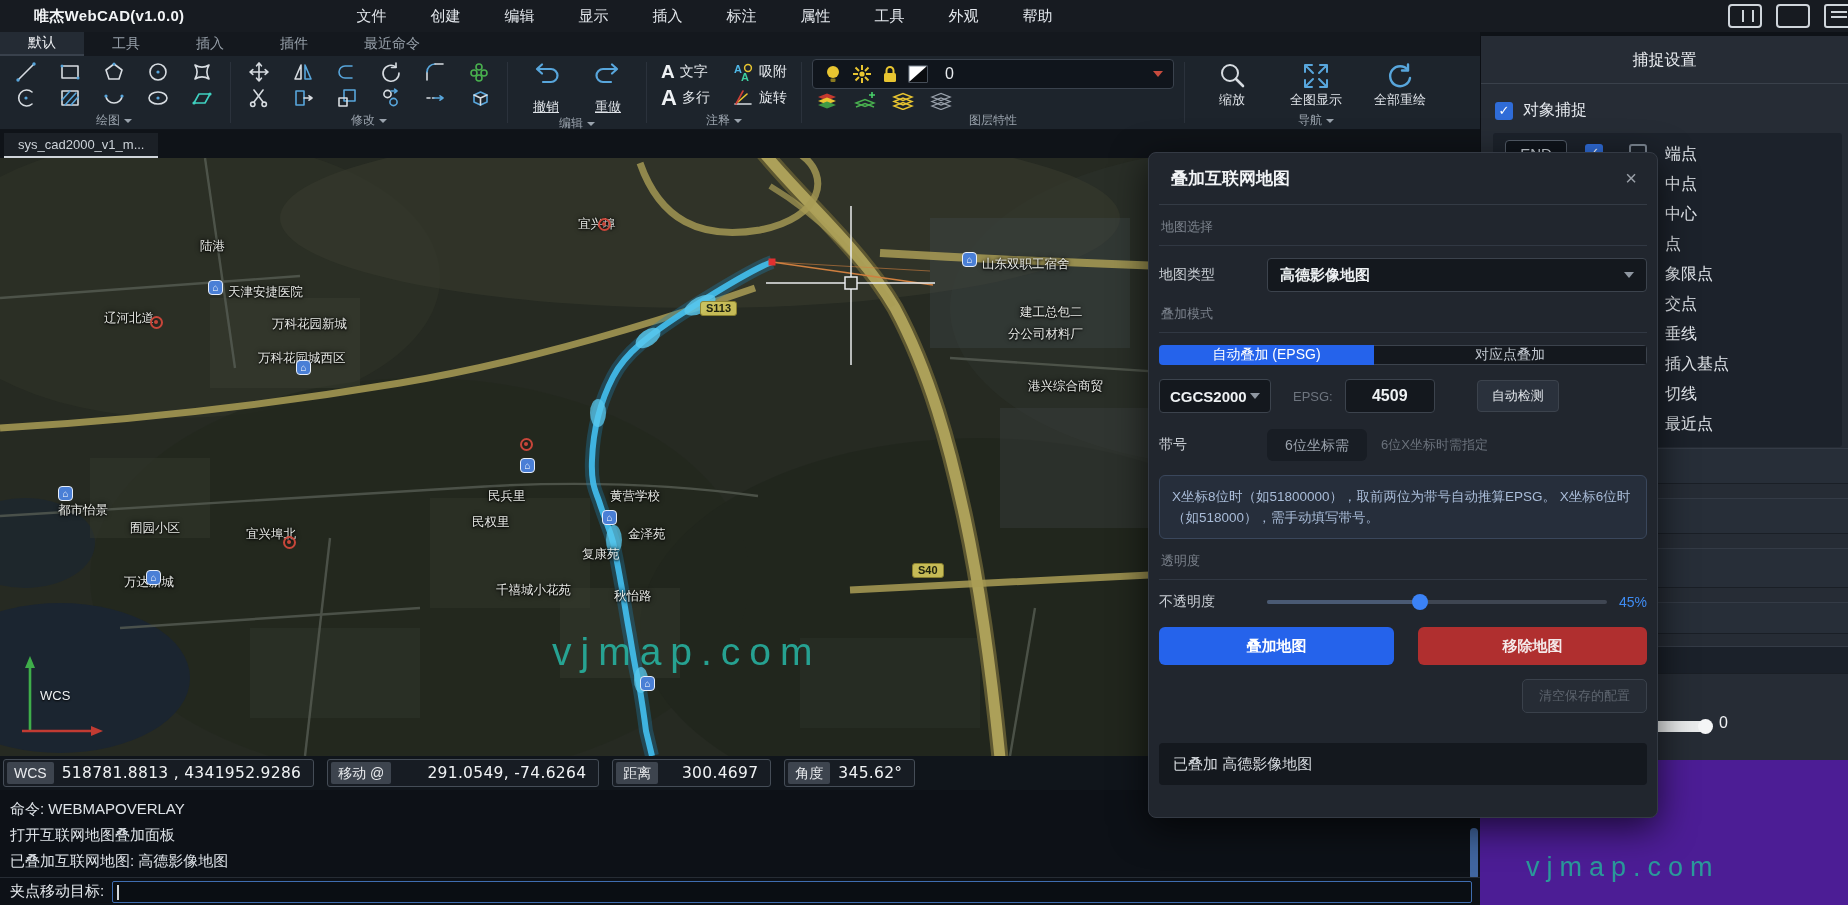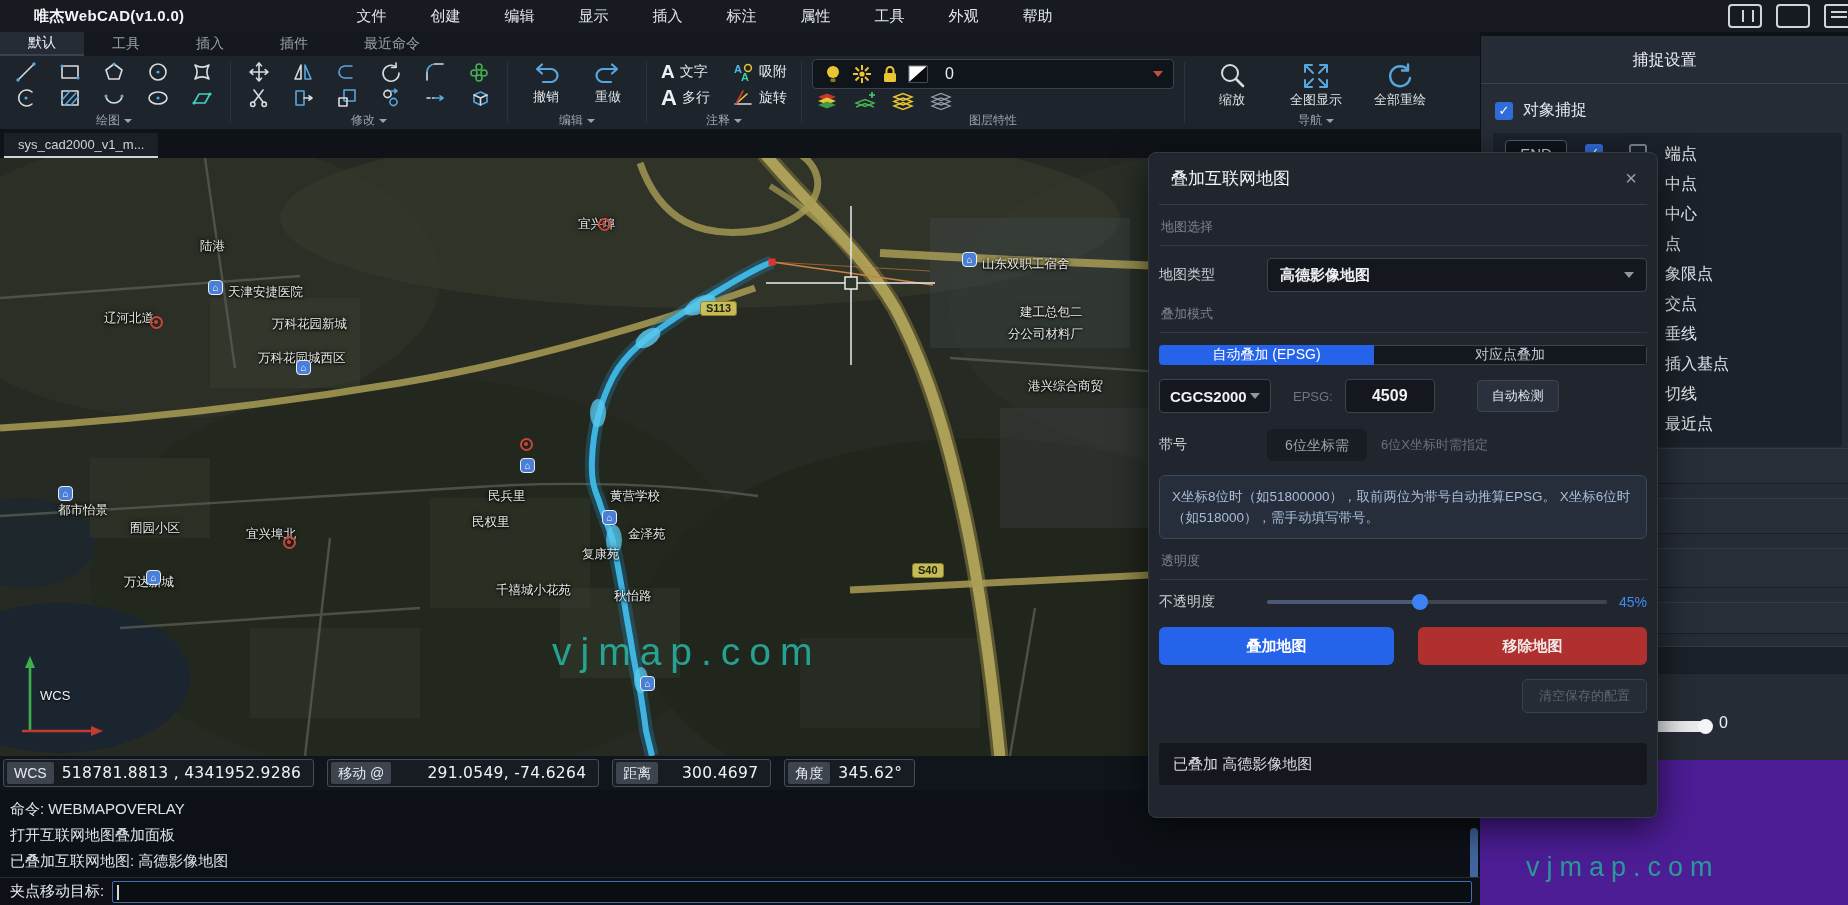--- a/index.html
+++ b/index.html
@@ -35,21 +35,21 @@
   .tb-btn { width:36px; height:26px; display:flex; align-items:center; justify-content:center; border-radius:3px; }
   .tb-label { font-size:12px; color:#9aa3ad; text-align:center; height:15px; line-height:14px; }
   .chev { display:inline-block; width:0; height:0; border-left:4px solid transparent; border-right:4px solid transparent;
     border-top:4px solid #9aa3ad; margin-left:4px; vertical-align:middle; }
   .ic { fill:none; stroke:#d7dce1; stroke-width:1.6; stroke-linecap:round; stroke-linejoin:round; }
   .ic .b { stroke:#58a6dc; } .ic .t { stroke:#3fd0c0; } .ic .g { stroke:#49b04f; }
   .ic .y { stroke:#e8c531; } .ic .r { stroke:#d04038; }
   .ic .dot { fill:#58a6dc; stroke:none; } .ic .dott { fill:#3fd0c0; stroke:none; }
   .tb-bigrow { display:flex; gap:6px; }
   .tb-big { display:flex; flex-direction:column; align-items:center; width:56px; border-radius:3px; padding-top:2px; }
-  .tb-big span { font-size:13px; color:#dfe3e8; margin-top:1px; }
+  .tb-big span { font-size:13px; color:#dfe3e8; margin-top:11px;text-decoration:underline; }
   .anno-grid { display:grid; grid-template-columns:auto auto; grid-template-rows:26px 26px; column-gap:14px; align-items:center; }
   .anno-item { display:flex; align-items:center; gap:5px; font-size:14px; color:#e2e6ea; padding:0 4px; border-radius:3px; }
   .bigA { font-size:19px; font-weight:bold; color:#eef1f4; }
   .layer-combo { display:flex; align-items:center; gap:9px; height:30px; border:1px solid #3a424d;
     border-radius:4px; background:#10151c; padding:0 10px; width:362px; }
   .layer-combo .val { font-size:16px; color:#e8ebee; margin-left:8px; flex:1; }
   .dd-arrow { width:0; height:0; border-left:5px solid transparent; border-right:5px solid transparent; border-top:6px solid #c74b3e; }
   .layer-row { display:flex; gap:16px; align-items:center; height:22px; padding-left:4px; }
   .nav-row { display:flex; gap:10px; }
   .nav-item { display:flex; flex-direction:column; align-items:center; width:74px; border-radius:3px; padding-top:2px; }
@@ -114,21 +114,21 @@
   #rp-sliderrow { position:absolute; left:0; top:676px; width:368px; height:30px; }
   #rp-minislider { position:absolute; left:172px; top:9px; width:58px; height:11px; background:#e9ebec; border-radius:6px; }
   #rp-minislider:after { content:""; position:absolute; right:-2px; top:-2px; width:15px; height:15px; background:#f4f5f6; border-radius:50%; }
   #rp-minival { position:absolute; left:238px; top:2px; font-size:16px; color:#f0f2f4; }
   #rp-watermark { position:absolute; left:46px; top:816px; width:330px; font-size:27px; color:#27a79b; letter-spacing:7px; opacity:.9; overflow:hidden; white-space:nowrap; }
 
   
   #dialog { position:absolute; left:1148px; top:152px; width:510px; height:666px; background:#21262e;
     border:1px solid #343a44; border-radius:8px; box-shadow:0 10px 36px rgba(0,0,0,.65); z-index:50; padding:0 10px; }
   #dlg-titlerow { display:flex; align-items:center; height:52px; border-bottom:1px solid #343b45; }
-  #dlg-title { font-size:17px; font-weight:normal; color:#f2f4f6; padding-left:12px; }
+  #dlg-title { font-size:17px; font-weight:bold; color:#f2f4f6; padding-left:12px; }
   #dlg-close { margin-left:auto; font-size:20px; color:#9aa0a8; padding:0 10px; cursor:default; }
   .dlg-section { font-size:13px; color:#7b828c; padding:13px 2px 9px; border-bottom:1px solid #31automatic; border-bottom:1px solid #313843; }
   .dlg-row { display:flex; align-items:center; }
   .fld { background:#14181e; border:1px solid #3c434d; border-radius:4px; color:#eef1f3; }
   #maptype-row { margin-top:12px; }
   #maptype-label, #band-label, #opacity-label { font-size:14px; color:#c9ced4; width:108px; }
   #maptype-select { flex:1; height:34px; display:flex; align-items:center; padding:0 12px; font-size:15px; font-weight:bold; }
   #maptype-select .dd { margin-left:auto; width:0; height:0; border-left:5px solid transparent; border-right:5px solid transparent; border-top:6px solid #8f97a1; }
   #mode-seg { display:flex; height:20px; margin-top:12px; border-radius:4px; overflow:hidden; }
   #mode-auto { width:215px; background:#2563eb; color:#fff; font-size:14px; display:flex; align-items:center; justify-content:center; }

